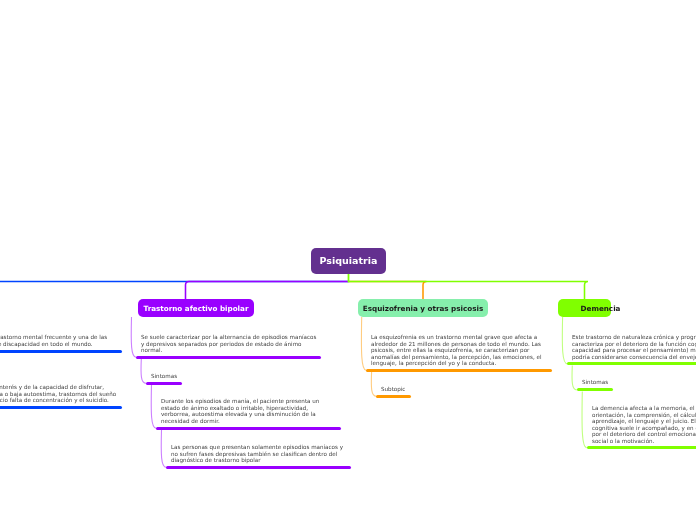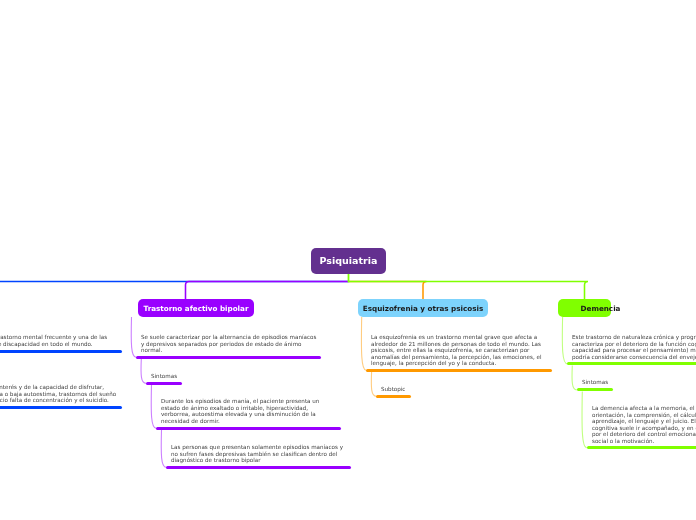--- a/index.html
+++ b/index.html
@@ -46,21 +46,21 @@
       <path d="M562.6 317.0 C561.9 347.95 562.1 363.9 567.4 363.9" stroke="#c0ff80"></path>
       <path d="M572.3 365.4 C571.6 381.57 571.8 389.9 576.8 389.9" stroke="#c0ff80"></path>
       <path d="M582.3 391.4 C581.6 428.56 581.8 447.7 586.8 447.7" stroke="#c0ff80"></path>
     </g>
   </svg>
 
   <div class="pill root-pill" style="left:311px;top:247.5px;width:75px;height:25.5px;background:#63308f;">Psiquiatria</div>
 
   <div class="pill topic-pill" style="left:138px;top:299px;width:116px;height:18px;background:#9900ff;color:#fff;">Trastorno afectivo bipolar</div>
 
-  <div class="pill topic-pill" style="left:358px;top:299px;width:130px;height:18px;background:#7dd3fc;color:#1a1a1a;">Esquizofrenia y otras psicosis</div>
+  <div class="pill topic-pill" style="left:358px;top:299px;width:130px;height:18px;background:#86efac;color:#1a1a1a;">Esquizofrenia y otras psicosis</div>
 
   <div class="pill topic-pill" style="left:558px;top:299px;width:53px;height:18px;background:#80ff00;color:#1a1a1a;padding-left:32px;">Demencia</div>
 
   <div class="leaf" style="left:-63.9px;top:334.1px;width:185.4px;height:18.5px;">
     <span class="txt" style="width:177px;">La depresión es un trastorno mental frecuente y una de las principales causas de discapacidad en todo el mundo.</span>
     <span class="bar" style="top:15.5px;background:#0044ff;"></span>
   </div>
 
   <div class="leaf" style="left:-63.9px;top:384.4px;width:185.4px;height:25px;">
     <span class="txt" style="width:177px;">Tristeza, pérdida de interés y de la capacidad de disfrutar, sentimientos de culpa o baja autoestima, trastornos del sueño o del apetito, cansancio falta de concentración y el suicidio.</span>

